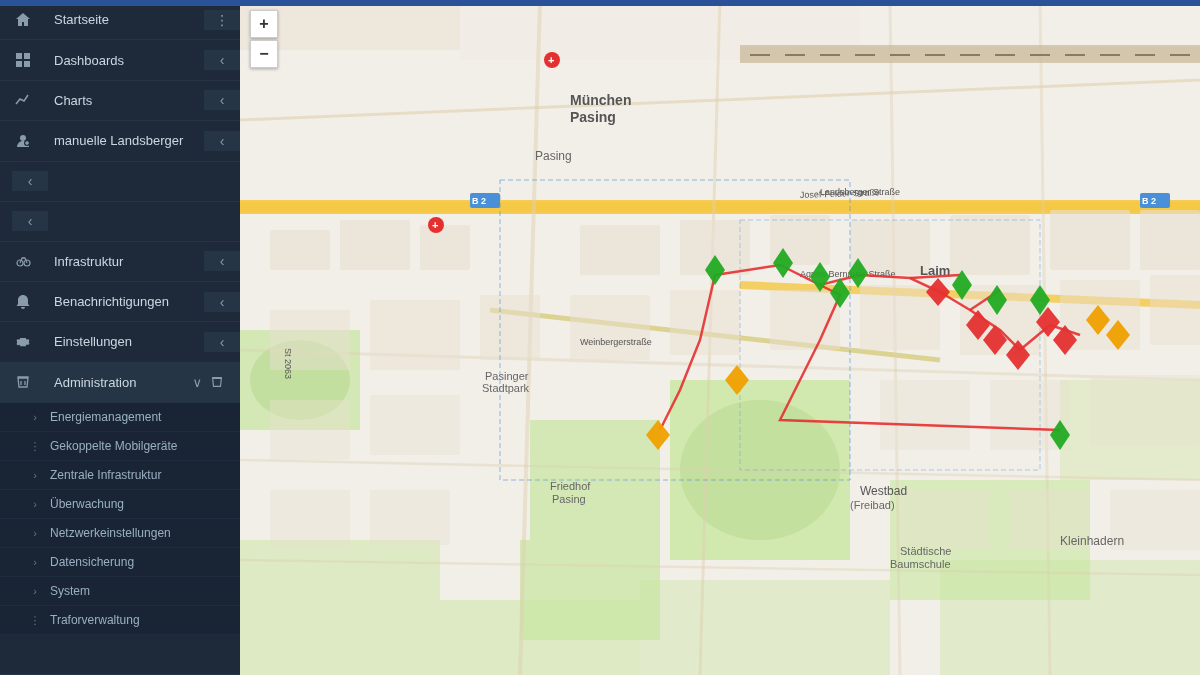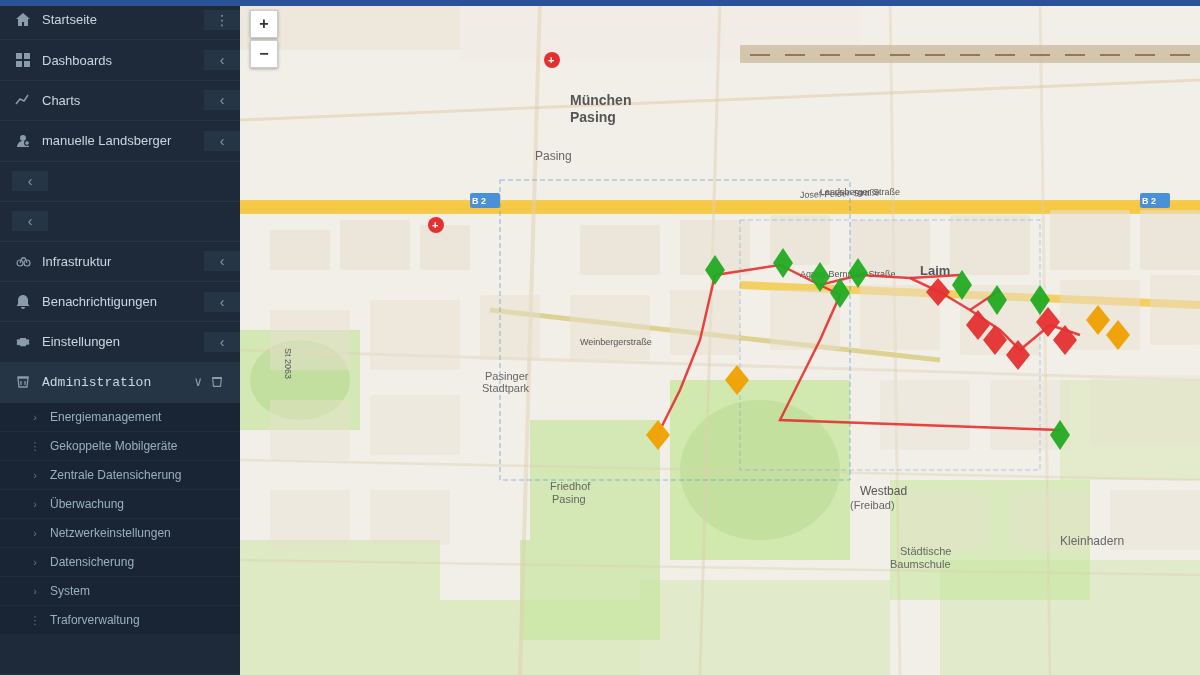--- a/index.html
+++ b/index.html
@@ -24,21 +24,21 @@
       align-items: center;
       justify-content: space-between;
       padding: 10px 12px;
       color: #ccd6e0;
       font-size: 13px;
       cursor: pointer;
       border-bottom: 1px solid #263444;
       min-height: 40px;
     }
     .nav-item.active { background: #2a5298; color: #fff; }
-    .nav-item-left { display: flex; align-items: center; gap: 8px; }
+    .nav-item-left { display: flex; align-items: center; gap: 20px; }
     .nav-icon { width: 22px; height: 22px; display: flex; align-items: center; justify-content: center; font-size: 14px; color: #8a9baa; }
     .nav-icon-right { min-width: 36px; height: 100%; display: flex; align-items: center; justify-content: center; background: #253545; font-size: 14px; color: #8a9baa; margin: -10px -12px -10px 0; padding: 10px 10px; }
     .nav-item.active .nav-icon-right, .nav-item.highlighted .nav-icon-right { background: #1e3a6e; }
     .nav-item.active .nav-icon-right { background: #1e4080; }
 
     .nav-label { flex: 1; }
 
     .sub-item {
       display: flex;
       align-items: center;
@@ -56,21 +56,21 @@
       align-items: center;
       justify-content: space-between;
       padding: 10px 12px;
       color: #ccd6e0;
       font-size: 13px;
       cursor: pointer;
       background: #1e2a3a;
       border-bottom: 1px solid #263444;
       min-height: 40px;
     }
-    .section-header.expanded { background: #253545; font-family: Liberation Mono, monospace; }
+    .section-header.expanded { background: #253545; }
 
     
     #map-container {
       flex: 1;
       height: 675px;
       position: relative;
       overflow: hidden;
     }
 
     
@@ -251,21 +251,21 @@
   <div class="sub-item">
     <div class="sub-item-dot">›</div>
     <span>Energiemanagement</span>
   </div>
   <div class="sub-item">
     <div class="sub-item-dot">⋮</div>
     <span>Gekoppelte Mobilgeräte</span>
   </div>
   <div class="sub-item">
     <div class="sub-item-dot">›</div>
-    <span>Zentrale Datensicherung</span>
+    <span>Zentrale Infrastruktur</span>
   </div>
   <div class="sub-item">
     <div class="sub-item-dot">›</div>
     <span>Überwachung</span>
   </div>
   <div class="sub-item">
     <div class="sub-item-dot">›</div>
     <span>Netzwerkeinstellungen</span>
   </div>
   <div class="sub-item">

